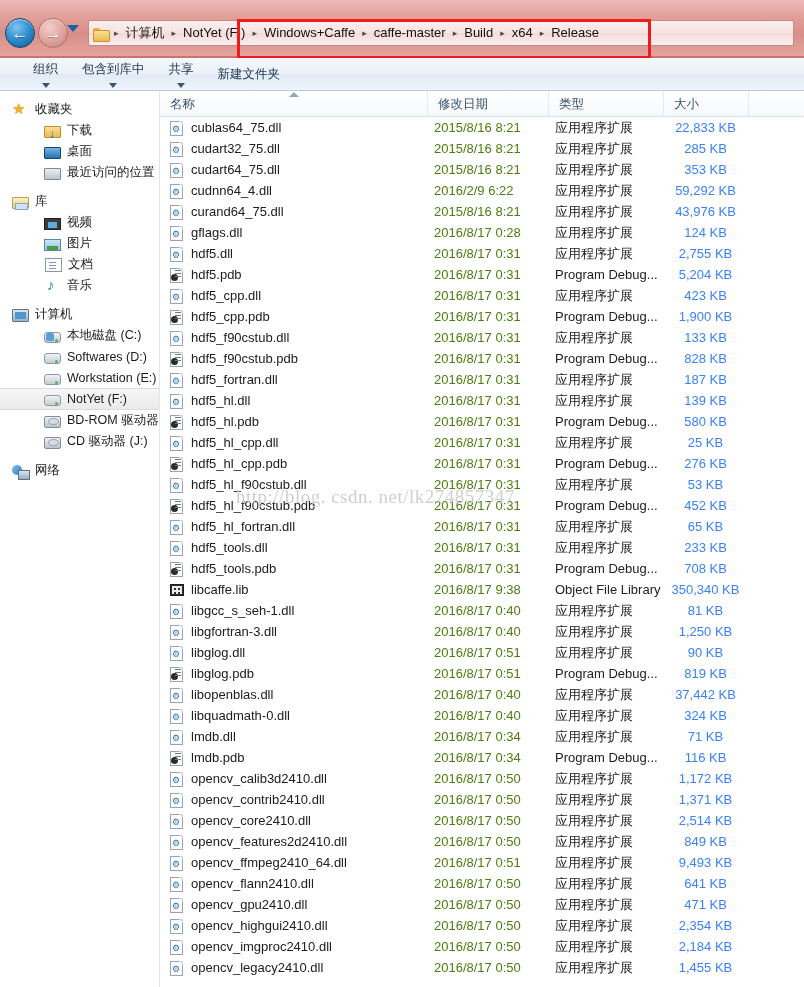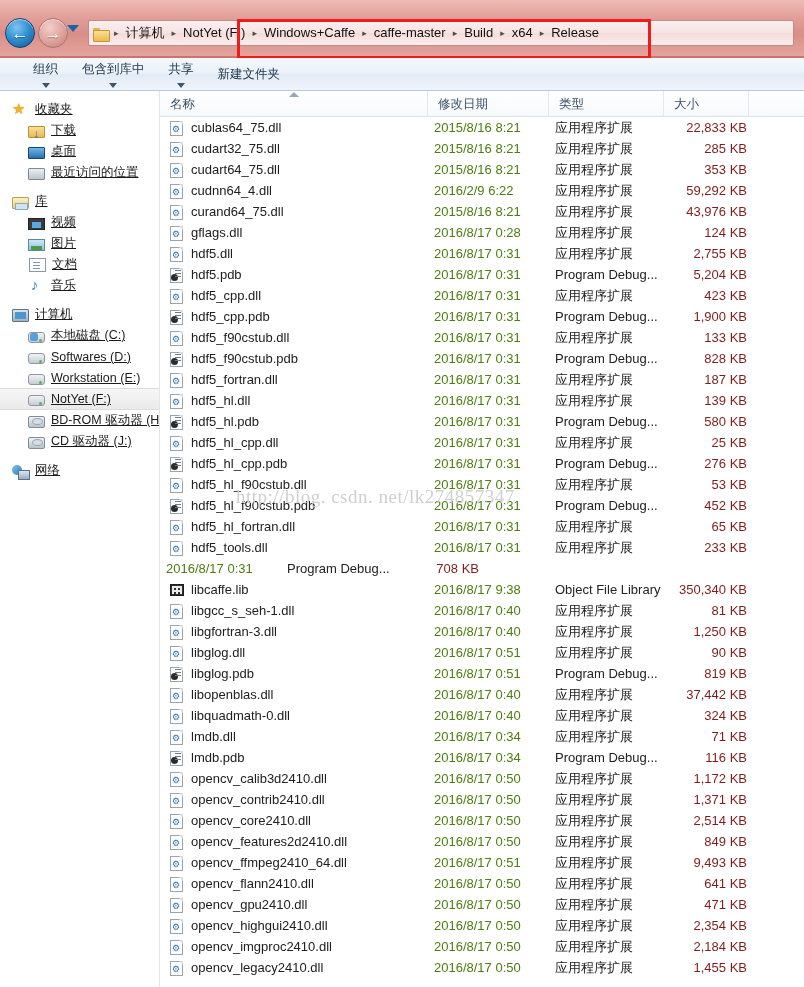--- a/index.html
+++ b/index.html
@@ -107,29 +107,29 @@
   
   .sidebar {
     position:absolute; left:0; top:91px; width:160px; height:896px;
     background:#fff; border-right:1px solid #dfe6ec; overflow:hidden;
   }
   .nav-group { margin-top:8px; }
   .nav-row {
     height:21px; display:flex; align-items:center; gap:6px;
     font-size:12.5px; color:#1b1b1b; padding-left:14px; white-space:nowrap;
   }
-  .nav-row.child { padding-left:28px; }
+  .nav-row.child { padding-left:44px; }
   .nav-row.head { font-weight:normal; padding-left:12px; }
   .nav-row.selected {
     background:linear-gradient(to bottom,#f6f6f6,#eaeaea);
     border-top:1px solid #dcdcdc; border-bottom:1px solid #dcdcdc;
     height:22px; margin-right:0;
   }
   .nav-ico { width:17px; height:16px; flex:0 0 17px; position:relative; }
-  .nav-label { overflow:hidden; text-overflow:clip;text-decoration:underline; }
+  .nav-label { overflow:hidden; text-overflow:clip; }
 
   
   .ic-star:before{
     content:"\2605"; font-size:15px; color:#f0b428;
     text-shadow:0 0 1px #b5821a; position:absolute; left:0; top:-2px;
   }
   .ic-dl{ background:linear-gradient(to bottom,#fbdf96,#eab950); border:1px solid #bf8f30; border-radius:1px; width:15px;height:12px; margin-top:2px;}
   .ic-dl:after{content:"\2193"; position:absolute; left:4px; top:0px; font-size:12px; color:#1b72c4; font-weight:bold;}
   .ic-desk{ background:linear-gradient(to bottom,#6fb7ea,#2a6fae); border:1px solid #17456f; width:15px;height:12px;margin-top:2px;border-radius:1px;}
   .ic-recent{ background:linear-gradient(to bottom,#e9eef2,#bcc7cf); border:1px solid #7d8b96; width:15px;height:12px;margin-top:2px;border-radius:1px;}
@@ -181,21 +181,21 @@
     border-right:5px solid transparent;border-bottom:5px solid #8fa8bd;
   }
 
   .filerow {
     height:21px; display:flex; align-items:center; font-size:13px;
     color:#202020; white-space:nowrap;
   }
   .fr-name { width:268px; display:flex; align-items:center; gap:7px; padding-left:10px; }
   .fr-date { width:121px; text-align:left; padding-left:6px; color:#4d7c0f; }
   .fr-type { width:115px; padding-left:6px; color:#222; overflow:hidden; }
-  .fr-size { width:95px; text-align:right; padding-right:12px; color:#7f1d1d; }
+  .fr-size { width:95px; text-align:center; padding-right:12px; color:#3b82f6; }
 
   
   .fico { width:14px; height:16px; position:relative; flex:0 0 14px; }
   .fico .page {
     position:absolute; left:0; top:1px; width:13px; height:15px;
     background:#ffffff; border:1px solid #9aa4ad;
   }
   .fico .page:after{
     content:""; position:absolute; right:-1px; top:-1px;
     border-left:4px solid transparent; border-top:4px solid #d7dce1;
@@ -638,20 +638,28 @@
               <span class="page"></span>
               <span class="badge"></span>
             </span>
             <span>hdf5_tools.dll</span>
           </div>
           <div class="fr-date">2016/8/17 0:31</div>
           <div class="fr-type">应用程序扩展</div>
           <div class="fr-size">233 KB</div>
         </div>
         <div class="filerow">
+          <div class="fr-name">
+            <span class="fico pdb">
+              <span class="page"></span>
+              <span class="badge"></span>
+              <span class="bars"></span>
+            </span>
+            <span>hdf5_tools.pdb</span>
+          </div>
           <div class="fr-date">2016/8/17 0:31</div>
           <div class="fr-type">Program Debug...</div>
           <div class="fr-size">708 KB</div>
         </div>
         <div class="filerow">
           <div class="fr-name">
             <span class="fico lib">
               <span class="blocks"></span>
             </span>
             <span>libcaffe.lib</span>

